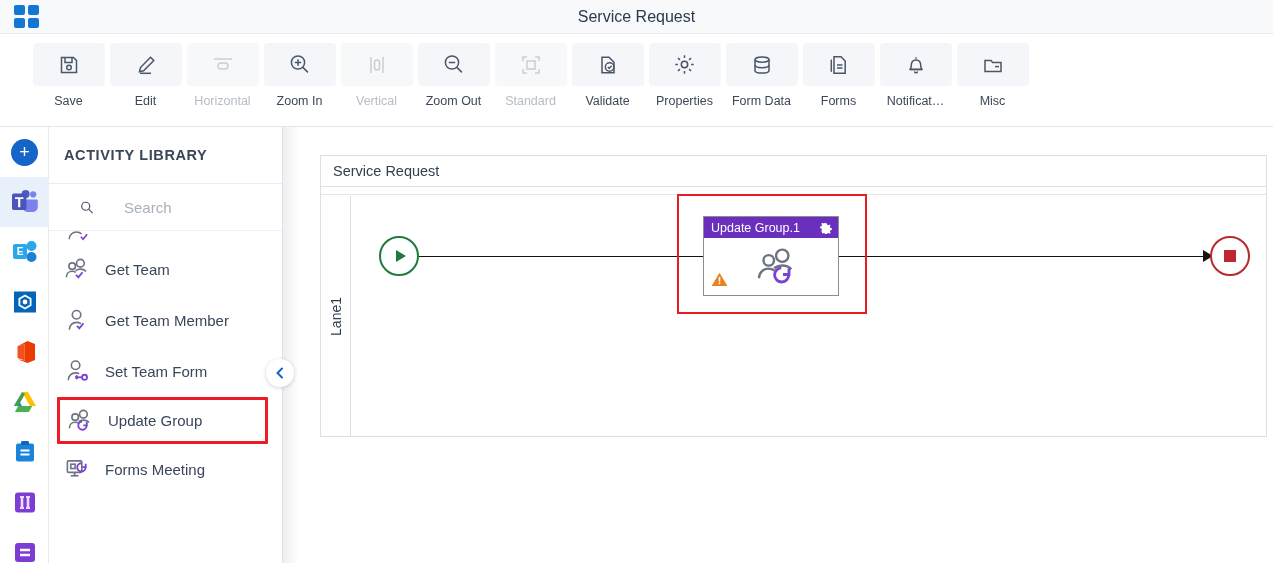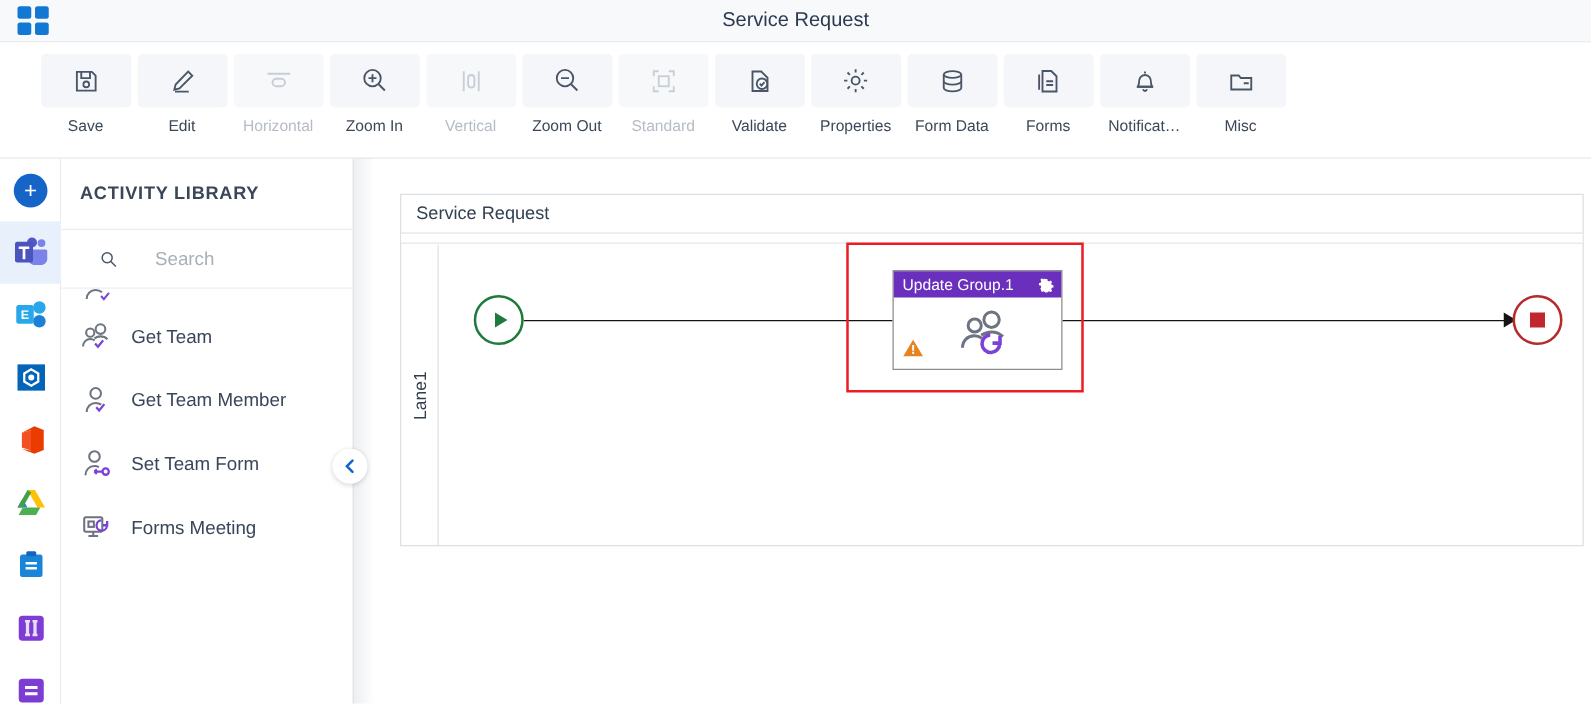--- a/index.html
+++ b/index.html
@@ -182,21 +182,21 @@
   .end-node i { width: 12px; height: 12px; background: #c0282d; }
 
   .task-sel {
     position: absolute; left: 326px; top: -2px;
     width: 190px; height: 120px;
     border: 2.5px solid #ec1c24;
   }
   .task {
     position: absolute; left: 352px; top: 20px;
     width: 136px; height: 80px;
-    border: 1px solid #8d8d8d; background: #fff; margin-left: 11px;
+    border: 1px solid #8d8d8d; background: #fff;
   }
   .task-head {
     height: 21px; background: #6b2fbd; color: #fff;
     display: flex; align-items: center; justify-content: space-between;
     padding: 0 6px 0 7px;
     font-size: 12.5px; white-space: nowrap;
   }
   .task-body { position: relative; height: 58px; }
   .task-warn { position: absolute; left: 7px; bottom: 5px; }
   .task-glyph { position: absolute; left: 50px; top: 8px; }
@@ -479,20 +479,31 @@
         <svg class="act-icon" viewBox="0 0 28 28" fill="none" stroke="#6d7380" stroke-width="1.7">
           <circle cx="12" cy="7.5" r="4.4"></circle>
           <path d="M4.5 23c0-4.5 3.3-7.6 7.5-7.6 1.3 0 2.6.3 3.7.9"></path>
           <path d="M12 20h7" stroke="#7b42d6" stroke-width="1.9"></path>
           <circle cx="21.3" cy="20" r="2.6" stroke="#7b42d6" stroke-width="1.9"></circle>
           <path d="M12 20l2-1.8M12 20l2 1.8" stroke="#7b42d6" stroke-width="1.9"></path>
         </svg>
         <span class="act-label">Set Team Form</span>
       </div>
 
+      <div class="act-item highlight">
+        <svg class="act-icon" viewBox="0 0 28 28" fill="none" stroke="#6d7380" stroke-width="1.7">
+          <circle cx="17" cy="7.5" r="4"></circle>
+            <circle cx="8.5" cy="10.5" r="3.4"></circle>
+          <path d="M2.5 22c0-3.7 2.7-6.2 6-6.2 1.4 0 2.7.4 3.7 1.2"></path>
+          <path d="M12 15.2c1.4-1 3.1-1.6 5-1.6 2.3 0 4.4.9 5.8 2.3"></path>
+          <path d="M20.5 15.5v3.6h-3.6" stroke="#7b42d6" stroke-width="1.9"></path>
+          <path d="M20.3 19.2a4.3 4.3 0 1 1-4.6-4.2" stroke="#7b42d6" stroke-width="1.9"></path>
+        </svg>
+        <span class="act-label">Update Group</span>
+      </div>
 
       <div class="act-item">
         <svg class="act-icon" viewBox="0 0 28 28" fill="none" stroke="#6d7380" stroke-width="1.7">
           <rect x="3.5" y="5" width="15" height="12" rx="1.4"></rect>
           <rect x="7" y="8.5" width="4.5" height="4.5"></rect>
           <path d="M7 20.5h8"></path>
             <path d="M11 17v3.5"></path>
           <path d="M22.5 8v3.6h-3.6" stroke="#7b42d6" stroke-width="1.9"></path>
           <path d="M22.3 11.7a4.3 4.3 0 1 1-4.6-4.2" stroke="#7b42d6" stroke-width="1.9"></path>
         </svg>

